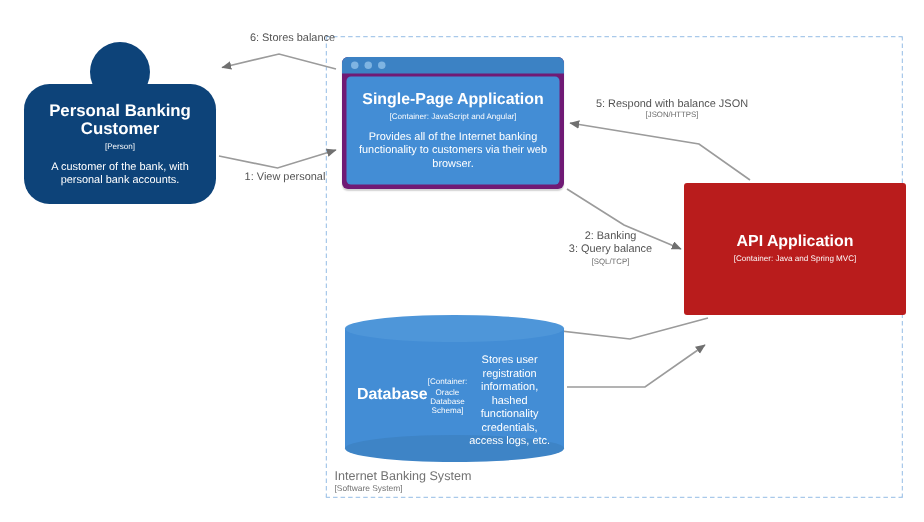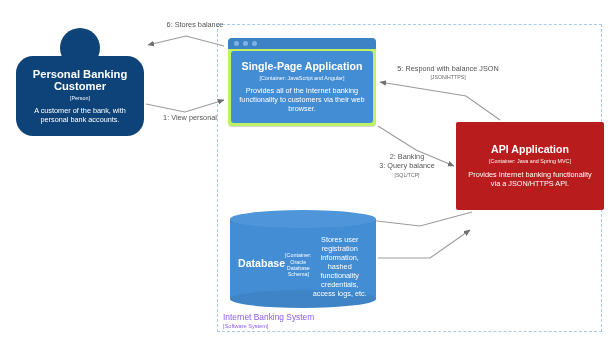--- a/index.html
+++ b/index.html
@@ -24,21 +24,21 @@
   .person-head{position:absolute;left:50%;top:0;transform:translateX(-50%);
     width:40px;height:40px;border-radius:50%;background:#0D4379;}
   .person-body{position:absolute;left:0;top:28px;width:128px;height:80px;
     border-radius:17px;background:#0D4379;
     display:flex;flex-direction:column;align-items:center;justify-content:center;
     padding:4px 9px;box-sizing:border-box;}
   #person .n-title{font-size:11.2px;}
 
   
   #spa{left:228px;top:38px;width:148px;height:88px;}
-  .browser{position:absolute;inset:0;background:#bef264;border-radius:4px;
+  .browser{position:absolute;inset:0;background:#701a75;border-radius:4px;
     box-shadow:0 1px 1px rgba(0,0,0,.18);}
   .browser-bar{position:absolute;left:0;top:0;width:148px;height:11px;
     background:#3C82C4;border-radius:4px 4px 0 0;display:flex;align-items:center;gap:4px;padding-left:6px;
     box-sizing:border-box;}
   .dot{width:5px;height:5px;border-radius:50%;background:#7FB4E2;}
   .browser-body{position:absolute;left:3px;top:13px;width:142px;height:72px;
     background:#438DD5;border-radius:3px;
     display:flex;flex-direction:column;align-items:center;justify-content:center;
     padding:2px 8px;box-sizing:border-box;}
   #spa .n-title{font-size:10.6px;}
@@ -58,21 +58,21 @@
   .cyl-bot{position:absolute;left:0;top:80px;width:146px;height:18px;border-radius:50%;
     background:#3E84C6;}
   .cyl-text{position:absolute;left:0;top:14px;width:146px;height:80px;
     display:flex;flex-direction:row;align-items:center;justify-content:center;
     padding:2px 8px;box-sizing:border-box;}
   #db .n-title{font-size:10.6px;}
 
   
   #boundary{position:absolute;left:217px;top:24px;width:383px;height:306px;
     border:1.2px dashed #A9C9EA;border-radius:1px;background:transparent;}
-  #boundary-label{position:absolute;left:223px;top:312px;text-align:left;color:#8b5cf6;}
+  #boundary-label{position:absolute;left:223px;top:312px;text-align:left;color:#737373;}
   #boundary-label .b-name{font-size:8.4px;font-weight:normal;line-height:1.2;}
   #boundary-label .b-tech{font-size:5.6px;line-height:1.25;margin-top:1px;}
 
   
   .elabel{position:absolute;text-align:center;color:#545454;}
   .elabel .e-main{font-size:7.3px;line-height:1.28;}
   .elabel .e-tech{font-size:5.2px;line-height:1.2;margin-top:1px;color:#6a6a6a;}
   #lbl-render{left:152px;top:20px;width:86px;}
   #lbl-view{left:140px;top:113px;width:100px;}
   #lbl-respond{left:396px;top:64px;width:104px;}
@@ -130,21 +130,20 @@
         <div class="n-title">Single-Page Application</div>
         <div class="n-tech">[Container: JavaScript and Angular]</div>
         <div class="n-desc">Provides all of the Internet banking functionality to customers via their web browser.</div>
       </div>
     </div>
   </div>
 
   <div class="node" id="api">
     <div class="n-title">API Application</div>
     <div class="n-tech">[Container: Java and Spring MVC]</div>
-    <div class="n-desc">Provides Internet banking functionality via a JSON/HTTPS API.</div>
   </div>
 
   <div class="node" id="db">
     <div class="cyl-body"></div>
     <div class="cyl-bot"></div>
     <div class="cyl-top"></div>
     <div class="cyl-text">
       <div class="n-title">Database</div>
       <div class="n-tech">[Container: Oracle Database Schema]</div>
       <div class="n-desc">Stores user registration information, hashed functionality credentials, access logs, etc.</div>

